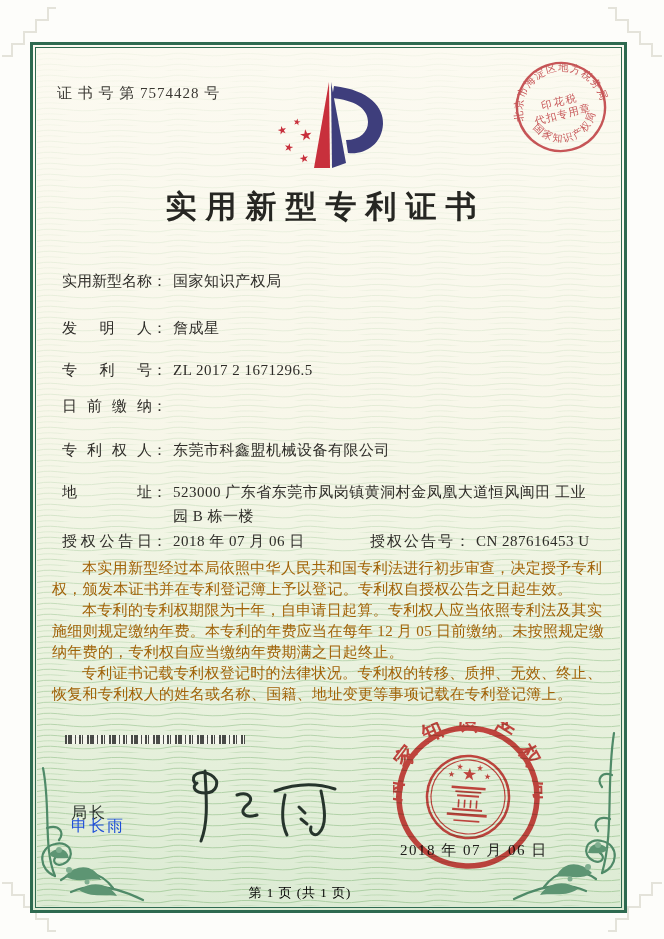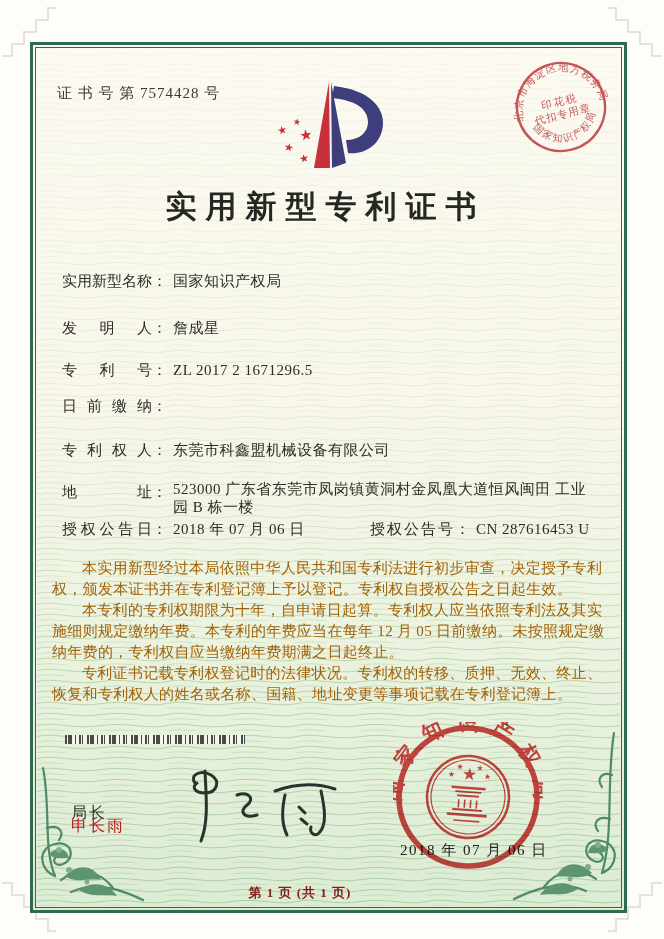--- a/index.html
+++ b/index.html
@@ -19,39 +19,39 @@
   .waves{position:absolute;inset:4px;width:calc(100% - 8px);height:calc(100% - 8px);}
   .abs{position:absolute;}
   .cert-no{left:57px;top:84px;font-size:15px;letter-spacing:1px;color:#3a3833;}
   .title{left:30px;top:186px;width:591px;text-align:center;font-size:31px;font-weight:700;
          letter-spacing:9px;box-sizing:border-box;color:#262622;}
   .fields{left:62px;top:270px;width:552px;font-size:15px;}
   .frow{display:flex;align-items:flex-start;line-height:22px;position:relative;}
   .flabel{display:inline-block;width:90px;text-align:justify;text-align-last:justify;white-space:nowrap;}
   .fcolon{display:inline-block;}
   .fvalue{margin-left:6px;letter-spacing:.5px;}
-  .addr-val{width:415px;line-height:18px;}
+  .addr-val{width:415px;line-height:24px;}
   .r1{margin-bottom:25px;}.r2{margin-bottom:20px;}.r3{margin-bottom:14px;}
   .r4{margin-bottom:22px;}.r5{margin-bottom:19px;}.r6{margin-bottom:2px;line-height:24px;}
   .grant-no{position:absolute;left:308px;top:0;display:flex;}
   .grant-no .glabel{letter-spacing:2px;}
   .body-text{left:52px;top:558px;width:562px;font-size:15px;line-height:21px;color:#a16207;}
   .body-text p{margin:0;text-indent:2em;letter-spacing:.3px;}
   .barcode{left:65px;top:735px;width:180px;height:9px;opacity:.85;
     background:repeating-linear-gradient(90deg,#2f2f2f 0 2px,#f7f7f0 2px 3px,#2f2f2f 3px 7px,#f7f7f0 7px 10px,#2f2f2f 10px 11px,#f7f7f0 11px 14px,#2f2f2f 14px 16px,#f7f7f0 16px 17px,#2f2f2f 17px 18px,#f7f7f0 18px 22px);}
   .signer-title{left:71px;top:803px;font-size:16px;letter-spacing:2px;color:#2b332c;
     font-family:"Liberation Sans","DejaVu Sans",sans-serif;}
-  .signer-name{left:71px;top:816px;font-size:16px;letter-spacing:2px;color:#b91c1c;
+  .signer-name{left:71px;top:816px;font-size:16px;letter-spacing:2px;color:#1d4ed8;
     font-family:"Liberation Sans","DejaVu Sans",sans-serif;}
   .sig-svg{left:175px;top:765px;}
   .issue-date{left:400px;top:841px;font-size:15px;letter-spacing:1.5px;color:#20201d;z-index:2;}
   .gov-seal{left:393px;top:722px;mix-blend-mode:multiply;opacity:.93;z-index:3;}
   .tax-seal{left:513px;top:59px;mix-blend-mode:multiply;opacity:.9;z-index:3;}
   .logo{left:252px;top:72px;}
-  .footer{left:30px;top:884px;width:540px;text-align:center;font-size:13px;letter-spacing:1px;color:#7f1d1d;font-weight:bold;}
+  .footer{left:30px;top:884px;width:540px;text-align:center;font-size:13px;letter-spacing:1px;color:#000000;}
   .orn{position:absolute;z-index:1;}
 </style>
 </head>
 <body>
 
 <div class="paper">
 
   <svg class="corner-zig" style="left:0;top:0" width="58" height="58">
     <polyline points="2,56 12,56 12,44 24,44 24,32 36,32 36,20 48,20 48,8 56,8" fill="none" stroke="#dfddd3" stroke-width="2"></polyline>
   </svg>

